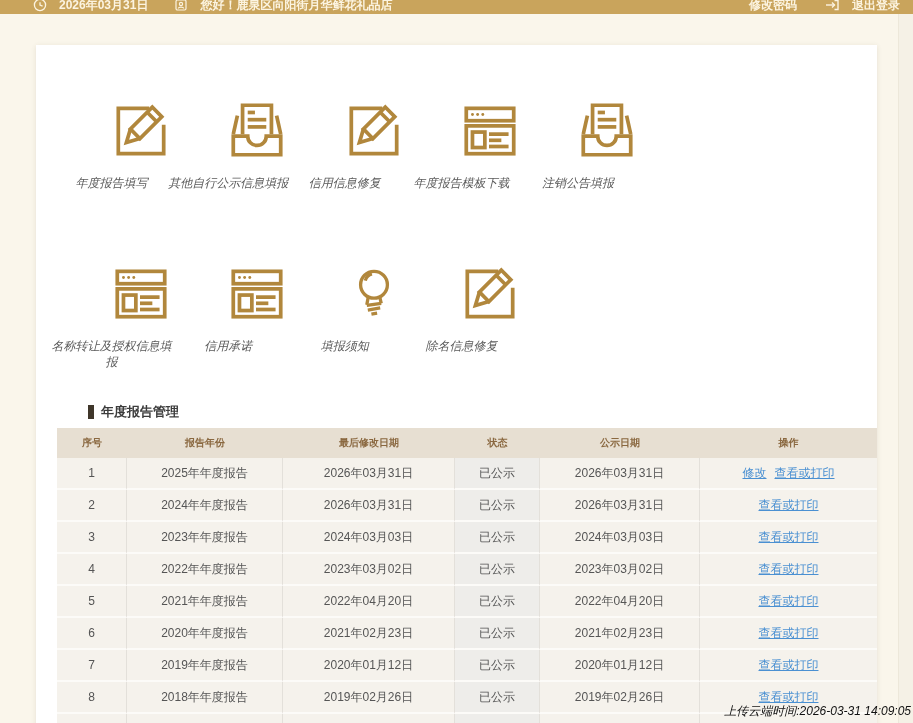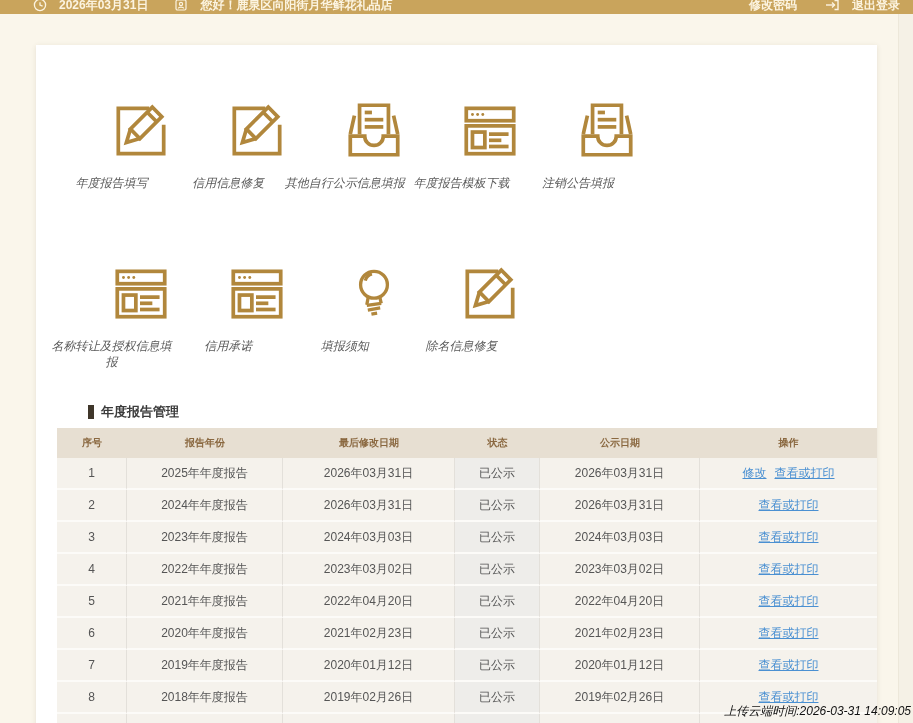--- a/index.html
+++ b/index.html
@@ -103,43 +103,43 @@
       <line x1="25.5" y1="15" x2="38.5" y2="15"></line>
       <path d="M25.5 38 L32 50 L38.5 38"></path>
     </g>
   </svg>
 </span>
           <div class="llabel">年度报告填写</div>
         </div>
         <div class="launch-item">
           <span class="licon">
   <svg viewBox="0 0 64 64" fill="none" stroke="#B1873C" stroke-width="3.6">
-    <path d="M40 11 H10 V55 H54 V27"></path>
-    <g transform="rotate(45 32 30)">
-      <rect x="25.5" y="8" width="13" height="30"></rect>
-      <line x1="25.5" y1="15" x2="38.5" y2="15"></line>
-      <path d="M25.5 38 L32 50 L38.5 38"></path>
-    </g>
-  </svg>
-</span>
-          <div class="llabel">信用信息修复</div>
-        </div>
-        <div class="launch-item">
-          <span class="licon">
-  <svg viewBox="0 0 64 64" fill="none" stroke="#B1873C" stroke-width="3.6">
     <path d="M18 36 V8 H46 V36"></path>
     <line x1="23" y1="15" x2="30" y2="15"></line>
     <line x1="23" y1="22" x2="41" y2="22"></line>
     <line x1="23" y1="29" x2="41" y2="29"></line>
     <path d="M13 18 L9 36"></path>
     <path d="M51 18 L55 36"></path>
     <path d="M9 38 H23 A9 9 0 0 0 41 38 H55 V56 H9 Z"></path>
   </svg>
 </span>
           <div class="llabel">其他自行公示信息填报</div>
+        </div>
+        <div class="launch-item">
+          <span class="licon">
+  <svg viewBox="0 0 64 64" fill="none" stroke="#B1873C" stroke-width="3.6">
+    <path d="M40 11 H10 V55 H54 V27"></path>
+    <g transform="rotate(45 32 30)">
+      <rect x="25.5" y="8" width="13" height="30"></rect>
+      <line x1="25.5" y1="15" x2="38.5" y2="15"></line>
+      <path d="M25.5 38 L32 50 L38.5 38"></path>
+    </g>
+  </svg>
+</span>
+          <div class="llabel">信用信息修复</div>
         </div>
         <div class="launch-item">
           <span class="licon">
   <svg viewBox="0 0 64 64" fill="none" stroke="#B1873C" stroke-width="3.6">
     <rect x="9" y="11" width="46" height="12"></rect>
     <circle cx="15" cy="17" r="1.4" fill="#B1873C" stroke="none"></circle>
     <circle cx="20" cy="17" r="1.4" fill="#B1873C" stroke="none"></circle>
     <circle cx="25" cy="17" r="1.4" fill="#B1873C" stroke="none"></circle>
     <rect x="9" y="28" width="46" height="27"></rect>
     <rect x="15" y="34" width="12" height="15"></rect>

